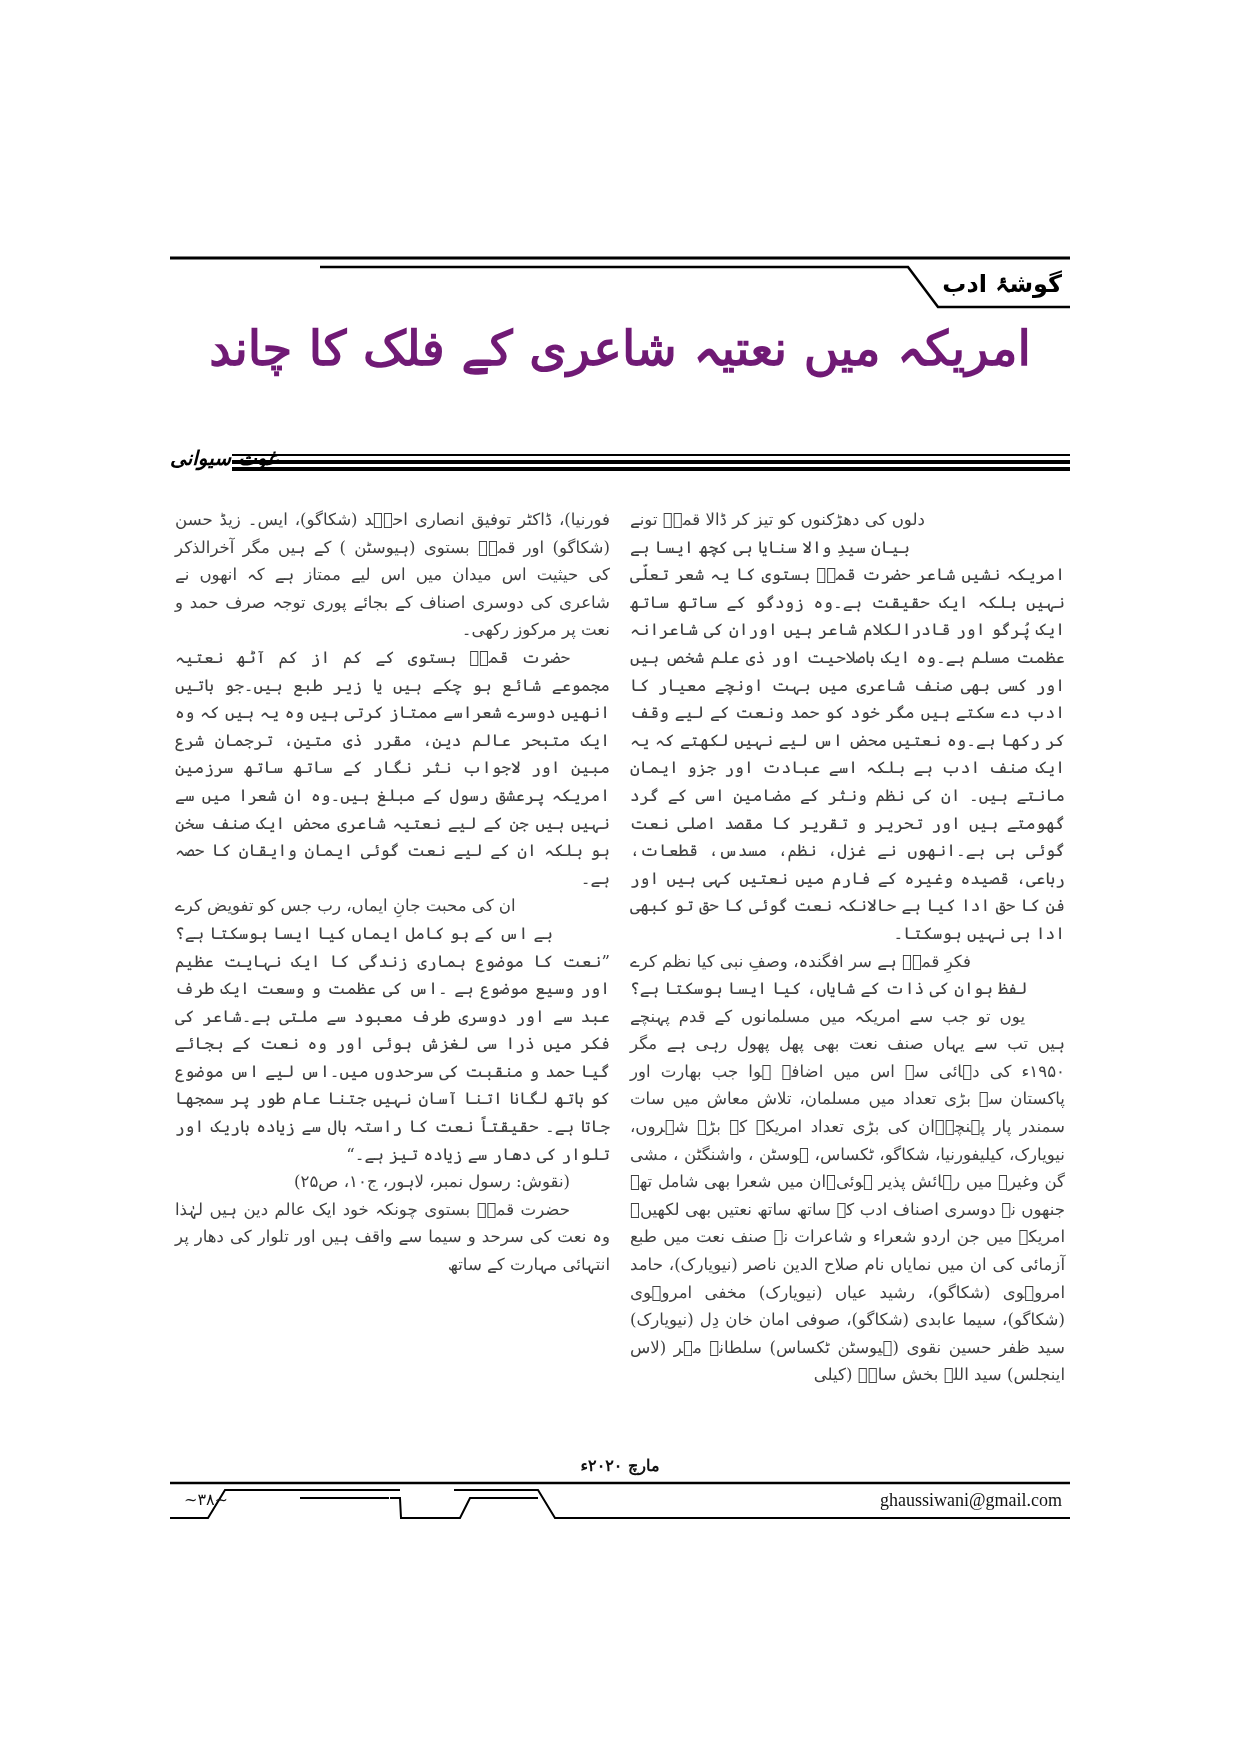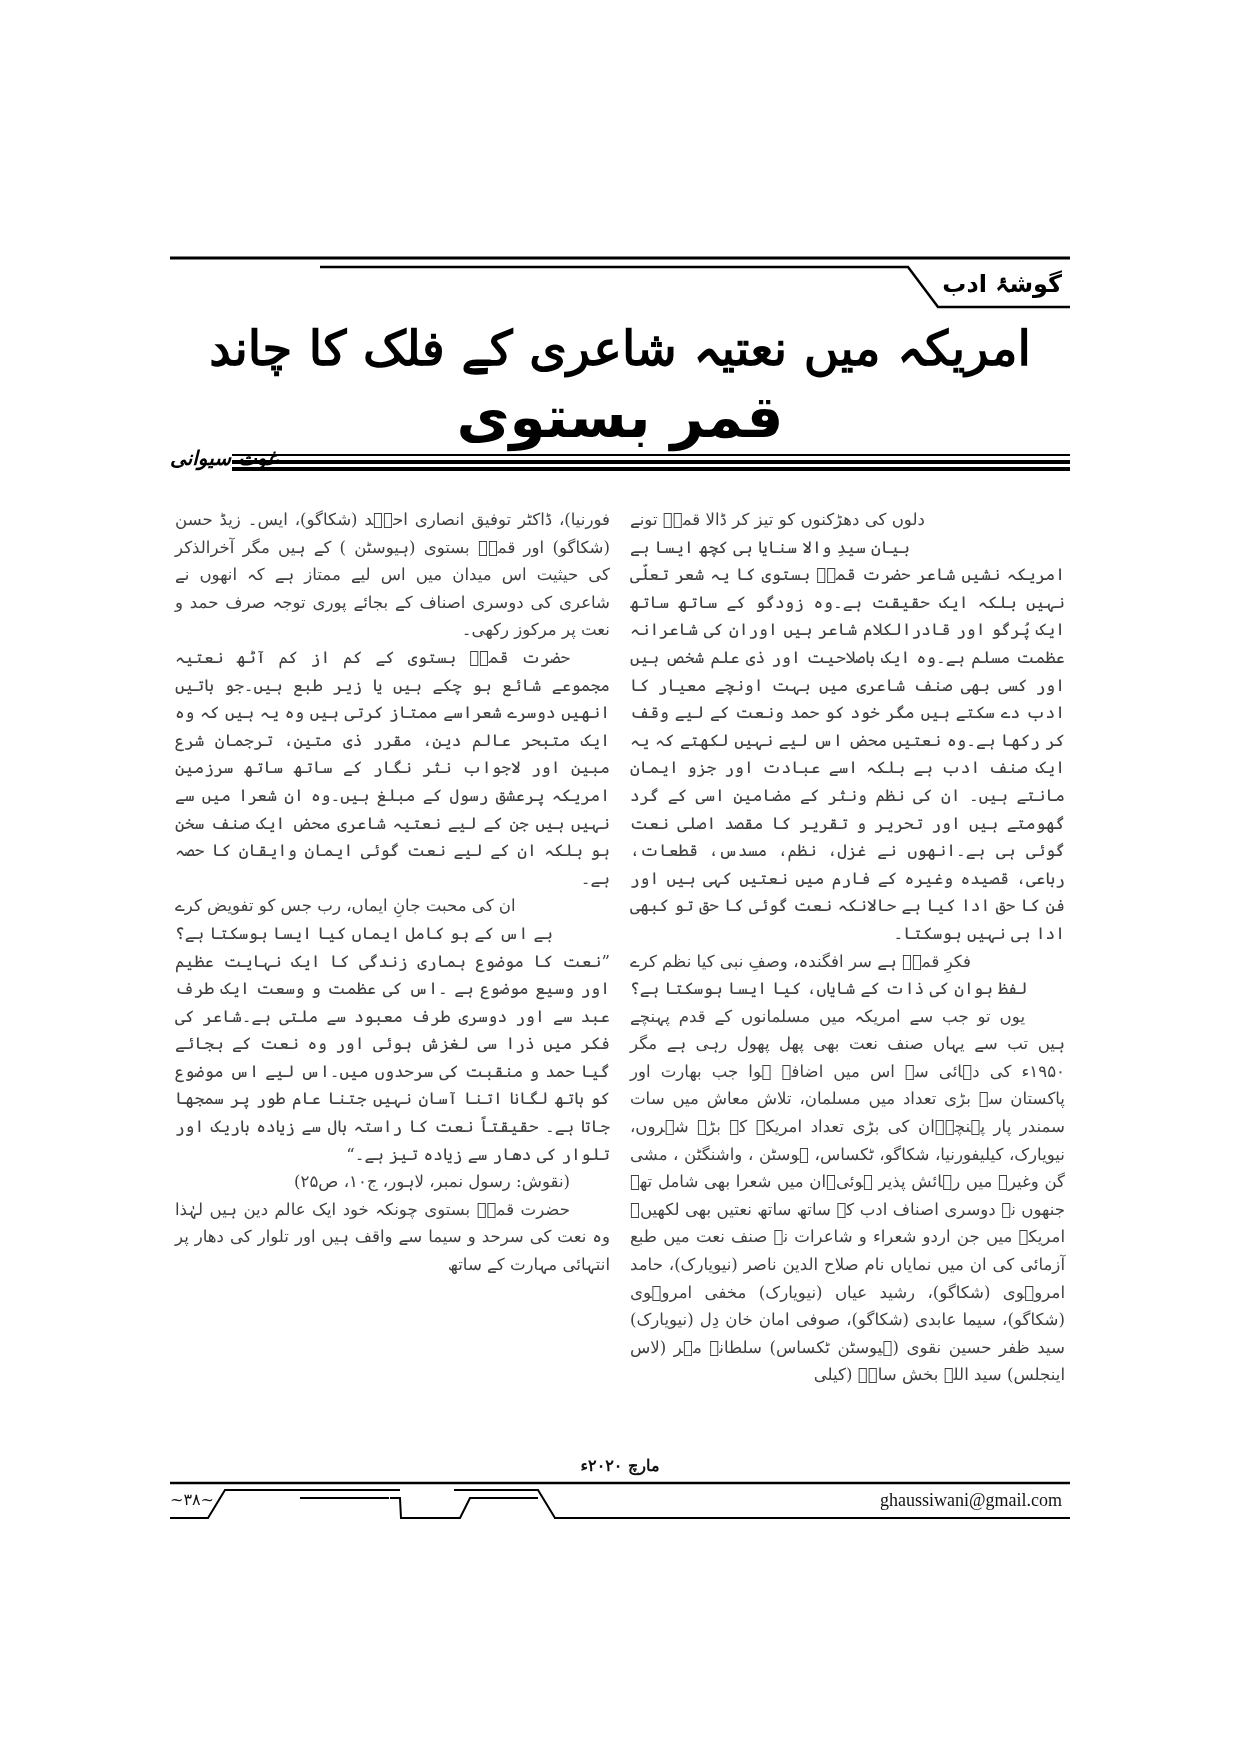--- a/index.html
+++ b/index.html
@@ -9,21 +9,21 @@
     
     .hdr-svg { position: absolute; left: 170px; top: 250px; width: 900px; height: 70px; }
     .section-label {
       position: absolute; right: 178px; top: 270px;
       font-family: "DejaVu Sans", sans-serif; font-weight: bold; font-size: 24px;
       direction: rtl; color: #000;
     }
     .title-line1 {
       position: absolute; left: 170px; width: 900px; top: 322px; text-align: center;
       font-family: "DejaVu Serif", serif; font-weight: bold; font-size: 48px;
-      direction: rtl; color: #000000; line-height: 1.1;
+      direction: rtl; color: #701a75; line-height: 1.1;
     }
     .title-line2 {
       position: absolute; left: 170px; width: 900px; top: 386px; text-align: center;
       font-family: "DejaVu Sans", sans-serif; font-weight: bold; font-size: 58px;
       direction: rtl; color: #000; line-height: 1.1;
     }
     .byline-wrap { position: absolute; left: 170px; top: 446px; width: 900px; height: 36px; }
     .byline {
       position: absolute; left: 0; top: 0;
       font-family: "DejaVu Serif", serif; font-style: italic; font-weight: bold; font-size: 20px;
@@ -48,37 +48,36 @@
     .ftr-svg { position: absolute; left: 170px; top: 1480px; width: 900px; height: 50px; }
     .ftr-email {
       position: absolute; right: 178px; top: 1490px;
       font-family: "Liberation Serif", serif; font-size: 18px; color: #111;
     }
     .ftr-date {
       position: absolute; left: 560px; top: 1456px; width: 120px; text-align: center;
       font-family: "DejaVu Serif", serif; font-weight: bold; font-size: 16px; direction: rtl; color: #111;
     }
     .ftr-page {
-      position: absolute; left: 170px; top: 1490px;
+      position: absolute; left: 184px; top: 1490px;
       font-family: "DejaVu Serif", serif; font-size: 16px; color: #111;
     }
   </style>
 </head>
 <body>
 
 <div class="page">
 
   <svg class="hdr-svg" viewBox="0 0 900 70">
     <line x1="0" y1="8" x2="900" y2="8" stroke="#000" stroke-width="3"></line>
     <polyline points="150,17 738,17 768,57 900,57" fill="none" stroke="#000" stroke-width="2.5"></polyline>
   </svg>
   <div class="section-label">گوشۂ ادب</div>
 
   <div class="title-line1">امریکہ میں نعتیہ شاعری کے فلک کا چاند</div>
-  <div class="title-line2">قمر بستوی</div>
 
   <div class="byline-wrap">
     <div class="byline">غوث سیوانی</div>
     <svg class="byline-rules" viewBox="0 0 838 24" preserveAspectRatio="none">
       <rect x="0" y="2" width="838" height="2" fill="#000"></rect>
       <rect x="0" y="8" width="838" height="4" fill="#000"></rect>
       <rect x="0" y="15" width="838" height="4" fill="#000"></rect>
     </svg>
   </div>
 

